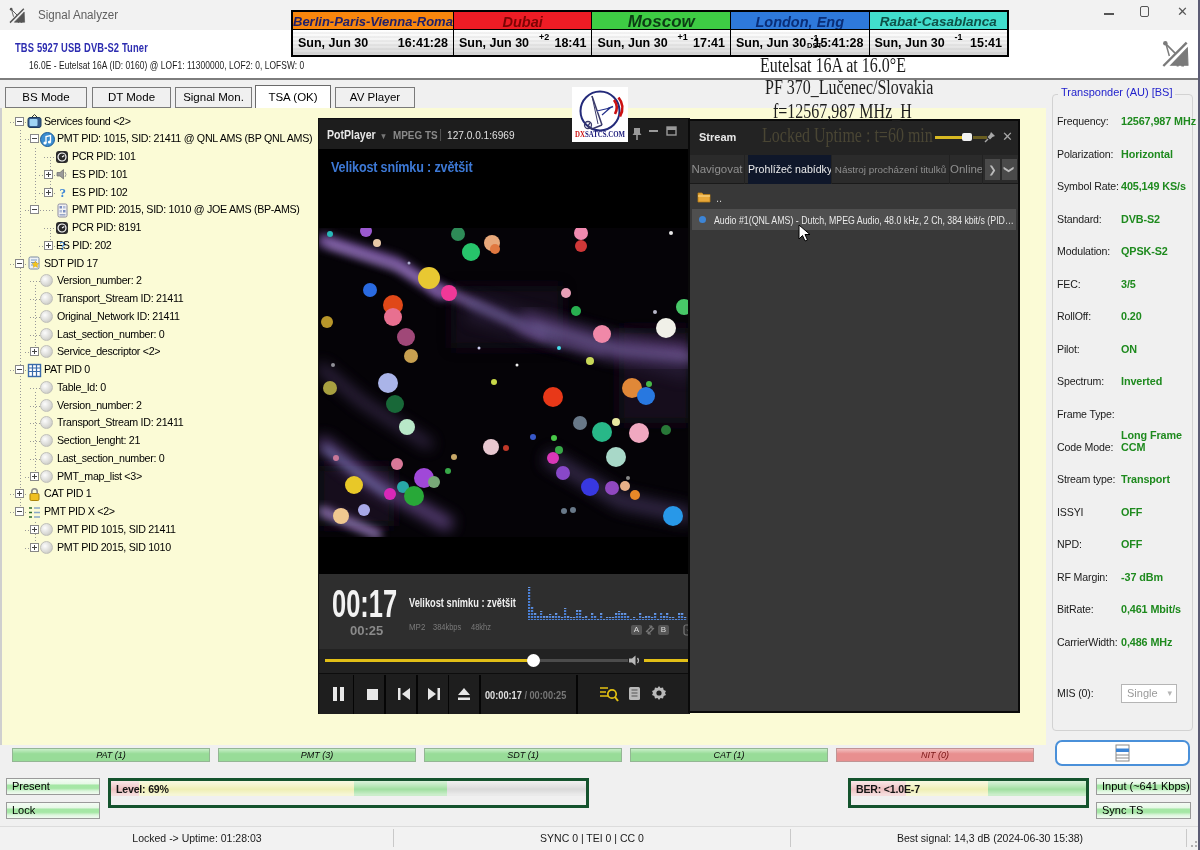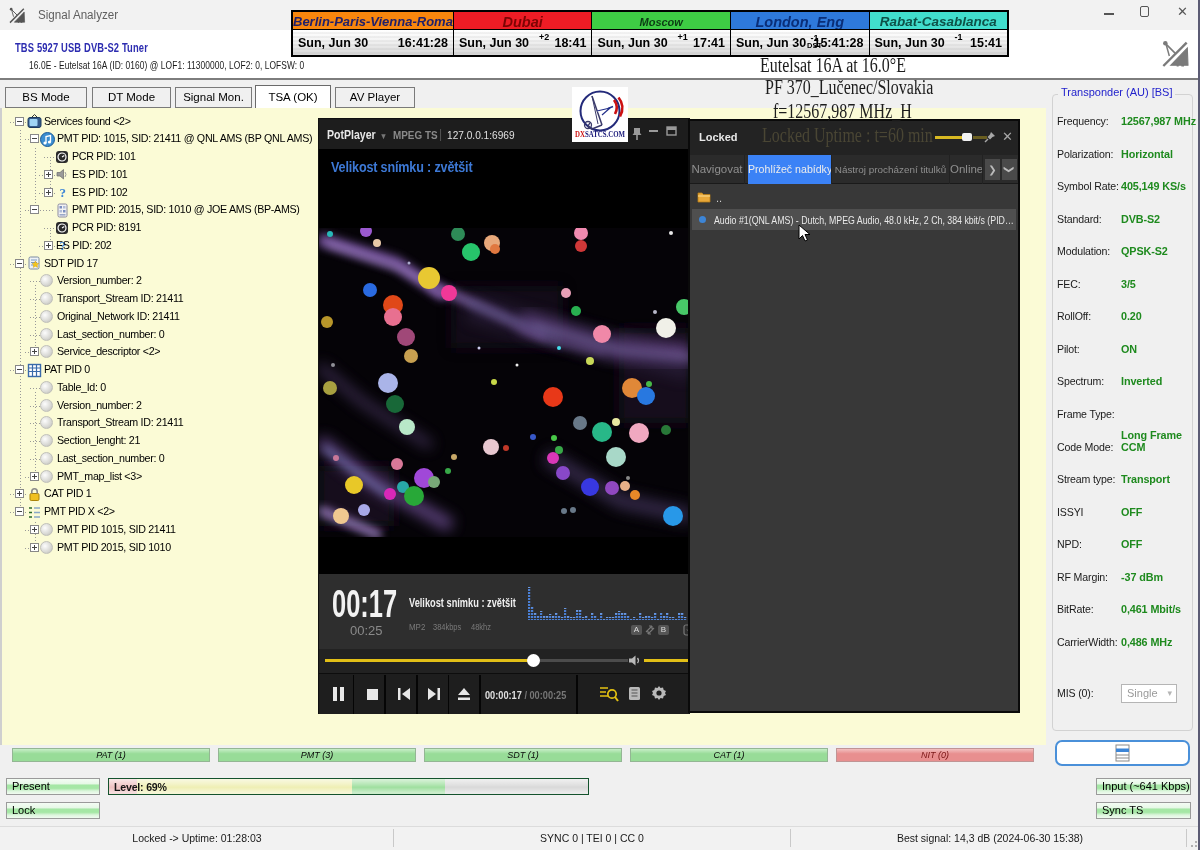--- a/index.html
+++ b/index.html
@@ -45,31 +45,31 @@
 #ptitle{position:absolute;left:0;top:0;width:100%;height:30px;background:#1d1d1d}
 #posd{position:absolute;left:12px;top:39px;font-size:15px;font-weight:bold;color:#3d79d6;transform:scaleX(.84);transform-origin:left top;letter-spacing:-.2px}
 #pinfo{position:absolute;left:0;top:455px;width:100%;height:75px;background:#2e2e2e}
 #pseek{position:absolute;left:0;top:530px;width:100%;height:24px;background:#222}
 #pctrl{position:absolute;left:0;top:554px;width:100%;height:41px;background:#1e1e1e;border-top:1px solid #0d0d0d}
 
 #browser{position:absolute;left:688px;top:119px;width:332px;height:594px;background:#383838;border:2px solid #0a0a0a}
 #btitle{position:absolute;left:0;top:0;width:100%;height:34px;background:#232323}
 #btabs{position:absolute;left:0;top:34px;width:100%;height:29px;background:#2b2b2b;border-bottom:1px solid #1a1a1a}
 .btab{position:absolute;top:0;height:29px;font-size:11.5px;color:#8f8f8f;text-align:center;line-height:29px;border-right:1px solid #222;overflow:hidden;white-space:nowrap}
-.btab.active{background:#3b82f6;color:#ececec}
+.btab.active{background:#0f172a;color:#ececec}
 
 #rpanel{position:absolute;left:1046px;top:80px;width:154px;height:665px;background:#f0f0f0}
 #fieldset{position:absolute;left:1052px;top:94px;width:141px;height:637px;border:1px solid #d2d2d2;border-radius:4px}
 #flegend{position:absolute;left:1058px;top:86px;font-size:11px;color:#2222cc;background:#f0f0f0;padding:0 3px}
 .rlab{position:absolute;left:1057px;font-size:10.6px;color:#1a1a1a;letter-spacing:-0.15px}
 .rval{position:absolute;left:1121px;font-size:10.8px;font-weight:bold;color:#1e8a1e;letter-spacing:-0.1px}
 
 .psi{position:absolute;top:748px;height:14px;border:1px solid #94b694;font-size:9px;font-style:italic;text-align:center;line-height:12px;color:#0a0a0a}
 .gbar{position:absolute;height:17px;border:1px solid #9a9a9a;background:linear-gradient(180deg,#f4fcf4,#e7f8e7 30%,#a5e7a5 42%,#a5e7a5 62%,#ddf5dd 80%,#f0fbf0);font-size:11px;color:#000;line-height:15px;padding-left:5px;white-space:nowrap}
-.mbar{position:absolute;height:17px;border:1px solid #14532d;overflow:hidden}
+.mbar{position:absolute;height:30px;border:3px solid #14532d;overflow:hidden}
 .mseg{position:absolute;top:0;height:15px}
 .mshine{position:absolute;left:0;top:0;width:100%;height:15px;background:linear-gradient(180deg,rgba(255,255,255,.62),rgba(255,255,255,.22) 38%,rgba(255,255,255,0) 55%,rgba(255,255,255,.45) 90%)}
 .mtext{position:absolute;left:5px;top:0.5px;font-size:10.6px;line-height:15px;color:#141414;white-space:nowrap;font-weight:bold;letter-spacing:-0.2px}
 
 #statusbar{position:absolute;left:0;top:826px;width:1200px;height:24px;background:#f2f2f2;border-top:1px solid #dcdcdc;font-size:11px;color:#1a1a1a}
 .ssep{position:absolute;top:829px;width:1px;height:18px;background:#c9c9c9}
 .stext{position:absolute;top:832px;transform:translateX(-50%);white-space:nowrap;font-size:10.5px;color:#1a1a1a}
 #rborder{position:absolute;right:0;top:0;width:2px;height:850px;background:#5b5b74}
 </style></head><body>
 <div id="app">
@@ -112,21 +112,21 @@
       </div>
 <div class="ccol">
         <div class="cname" style="background:#ee1c25;color:#7e0404;font-size:14.5px">Dubai</div>
         <div class="ctime">
           <span class="cday">Sun, Jun 30</span>
           <span class="csup" style="left:85px">+2</span>
           <span class="chr">18:41</span>
         </div>
       </div>
 <div class="ccol">
-        <div class="cname" style="background:#3ecc44;color:#0c3c14;font-size:11px">Moscow</div>
+        <div class="cname" style="background:#3ecc44;color:#0c3c14;font-size:17px">Moscow</div>
         <div class="ctime">
           <span class="cday">Sun, Jun 30</span>
           <span class="csup" style="left:85px">+1</span>
           <span class="chr">17:41</span>
         </div>
       </div>
 <div class="ccol">
         <div class="cname" style="background:#2e79db;color:#0a2e78;font-size:14.5px">London, Eng</div>
         <div class="ctime">
           <span class="cday">Sun, Jun 30</span>
@@ -531,21 +531,21 @@
 <circle cx="254" cy="282" r="3" fill="#687888"></circle>
 <circle cx="11" cy="6" r="3" fill="#28b8b8"></circle>
 <circle cx="352" cy="5" r="2" fill="#e8e8e8"></circle>
 <circle cx="90" cy="35" r="1.5" fill="#aaaacc"></circle>
 <circle cx="160" cy="120" r="1.5" fill="#ccccee"></circle>
 <circle cx="198" cy="137" r="1.5" fill="#eeeeee"></circle>
 <circle cx="240" cy="120" r="2" fill="#44ddee"></circle>
 </svg>
 <div id="pinfo"></div>
 <div class="abs" style="left:13px;top:464px;font-size:38px;font-weight:bold;color:#f2f2f2;transform:scaleX(.67);transform-origin:left top">00:17</div>
-<div class="abs" style="left:31px;top:504px;font-size:13px;font-weight:normal;color:#8a8a8a">00:25</div>
+<div class="abs" style="left:31px;top:504px;font-size:13px;font-weight:bold;color:#8a8a8a">00:25</div>
 <div class="abs" style="left:90px;top:477px;font-size:12px;font-weight:bold;color:#f0f0f0;transform:scaleX(.77);transform-origin:left top">Velikost snímku : zvětšit</div>
 <div class="abs" style="left:90px;top:503px;font-size:8.8px;color:#7a7a7a;transform:scaleX(.9);transform-origin:left top">MP2</div>
       <div class="abs" style="left:114px;top:503px;font-size:8.8px;color:#7a7a7a;transform:scaleX(.85);transform-origin:left top">384kbps</div>
       <div class="abs" style="left:152px;top:503px;font-size:8.8px;color:#7a7a7a;transform:scaleX(.85);transform-origin:left top">48khz</div>
 <svg class="abs" style="left:209px;top:466px" width="161" height="35" viewBox="0 0 161 35">
 <rect x="0" y="2" width="2.2" height="33" fill="#4a7fd4"></rect>
 <rect x="0" y="2" width="2.2" height="1.5" fill="#6a98e0"></rect>
 <rect x="3" y="21" width="2.2" height="14" fill="#4a7fd4"></rect>
 <rect x="3" y="21" width="2.2" height="1.5" fill="#6a98e0"></rect>
 <rect x="6" y="28" width="2.2" height="7" fill="#4a7fd4"></rect>
@@ -714,21 +714,21 @@
         <path d="M3.5 4 h6 M3.5 7 h6 M3.5 10 h6" stroke="#555" stroke-width="1.2"></path>
       </svg>
 <svg class="abs" style="left:332px;top:566px" width="16" height="16" viewBox="0 0 16 16">
         <path d="M8 1 L9.5 3 L12 2.5 L12.7 5 L15 6 L14 8 L15 10 L12.7 11 L12 13.5 L9.5 13 L8 15 L6.5 13 L4 13.5 L3.3 11 L1 10 L2 8 L1 6 L3.3 5 L4 2.5 L6.5 3 Z" fill="#b9b9b9"></path>
         <circle cx="8" cy="8" r="2.6" fill="#1e1e1e"></circle>
       </svg>
 <div class="abs" style="left:366px;top:566px;color:#b9b9b9;font-size:13px;font-weight:bold">⋮</div>
 </div>
 <div id="browser">
 <div id="btitle"></div>
-<div class="abs" style="left:9px;top:10px;font-size:11px;font-weight:bold;color:#e8e8e8">Locked</div>
+<div class="abs" style="left:9px;top:10px;font-size:11px;font-weight:bold;color:#e8e8e8">Stream</div>
 <div class="abs" style="left:245px;top:15px;width:30px;height:2.5px;background:#d8b922"></div>
 <div class="abs" style="left:272px;top:12px;width:10px;height:8px;background:#f2f2f2;border-radius:2px"></div>
 <div class="abs" style="left:283px;top:15px;width:14px;height:2.5px;background:#6a5e20"></div>
 <svg class="abs" style="left:294px;top:10px" width="12" height="13" viewBox="0 0 12 13">
         <path d="M7 1 L11 5 L8.5 6 L6 8.5 L3.5 6 L6 3.5 Z" fill="#a8a8a8"></path>
         <path d="M4 8 L1 11" stroke="#a8a8a8" stroke-width="1.4"></path>
       </svg>
 <div class="abs" style="left:312px;top:8px;font-size:13px;color:#a8a8a8">✕</div>
 <div id="btabs"></div>
 <div class="btab" style="left:0px;top:34px;width:55px;font-size:11.5px">Navigovat</div>
@@ -776,20 +776,27 @@
 <div class="gbar" style="left:1096px;top:778px;width:95px">Input (~641 Kbps)</div>
 <div class="gbar" style="left:1096px;top:802px;width:95px">Sync TS</div>
 <div class="mbar" style="left:108px;top:778px;width:481px">
       <div class="mseg" style="left:0px;width:28px;background:#eec1c1"></div>
       <div class="mseg" style="left:28px;width:215px;background:#efefb4"></div>
       <div class="mseg" style="left:243px;width:93px;background:#9fdf9f"></div>
       <div class="mseg" style="left:336px;width:145px;background:#d9d9d9"></div>
       <div class="mshine"></div>
       <div class="mtext">Level: 69%</div>
     </div>
+<div class="mbar" style="left:848px;top:778px;width:241px">
+      <div class="mseg" style="left:0px;width:55px;background:#eec1c1"></div>
+      <div class="mseg" style="left:55px;width:82px;background:#efefb4"></div>
+      <div class="mseg" style="left:137px;width:104px;background:#9fdf9f"></div>
+      <div class="mshine"></div>
+      <div class="mtext">BER: &lt;1.0E-7</div>
+    </div>
 <div id="statusbar"></div>
 <div class="ssep" style="left:393px"></div>
 <div class="ssep" style="left:790px"></div>
 <div class="ssep" style="left:1186px"></div>
 <div class="stext" style="left:197px">Locked -&gt; Uptime: 01:28:03</div>
 <div class="stext" style="left:592px">SYNC 0 | TEI 0 | CC 0</div>
 <div class="stext" style="left:990px">Best signal: 14,3 dB (2024-06-30 15:38)</div>
 <svg class="abs" style="left:1188px;top:838px" width="10" height="10" viewBox="0 0 10 10">
       <g fill="#b0b0b0">
         <rect x="7" y="7" width="2" height="2"></rect>

